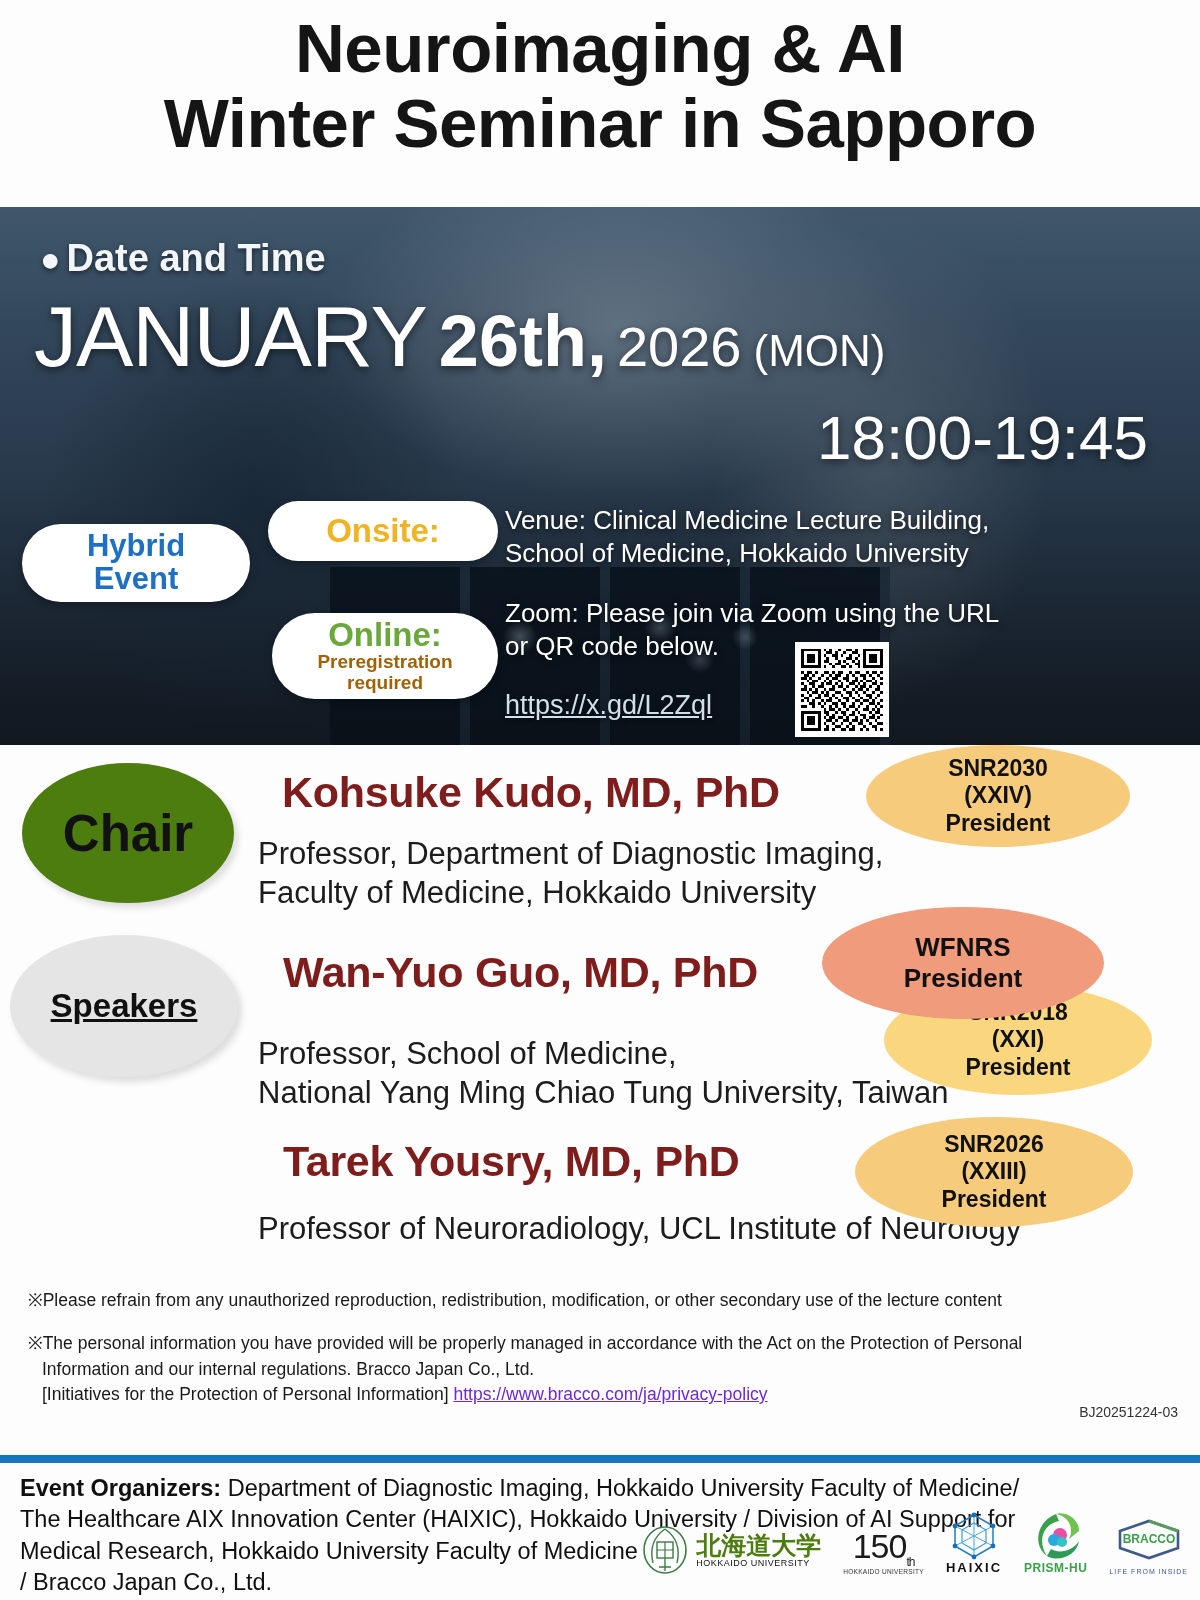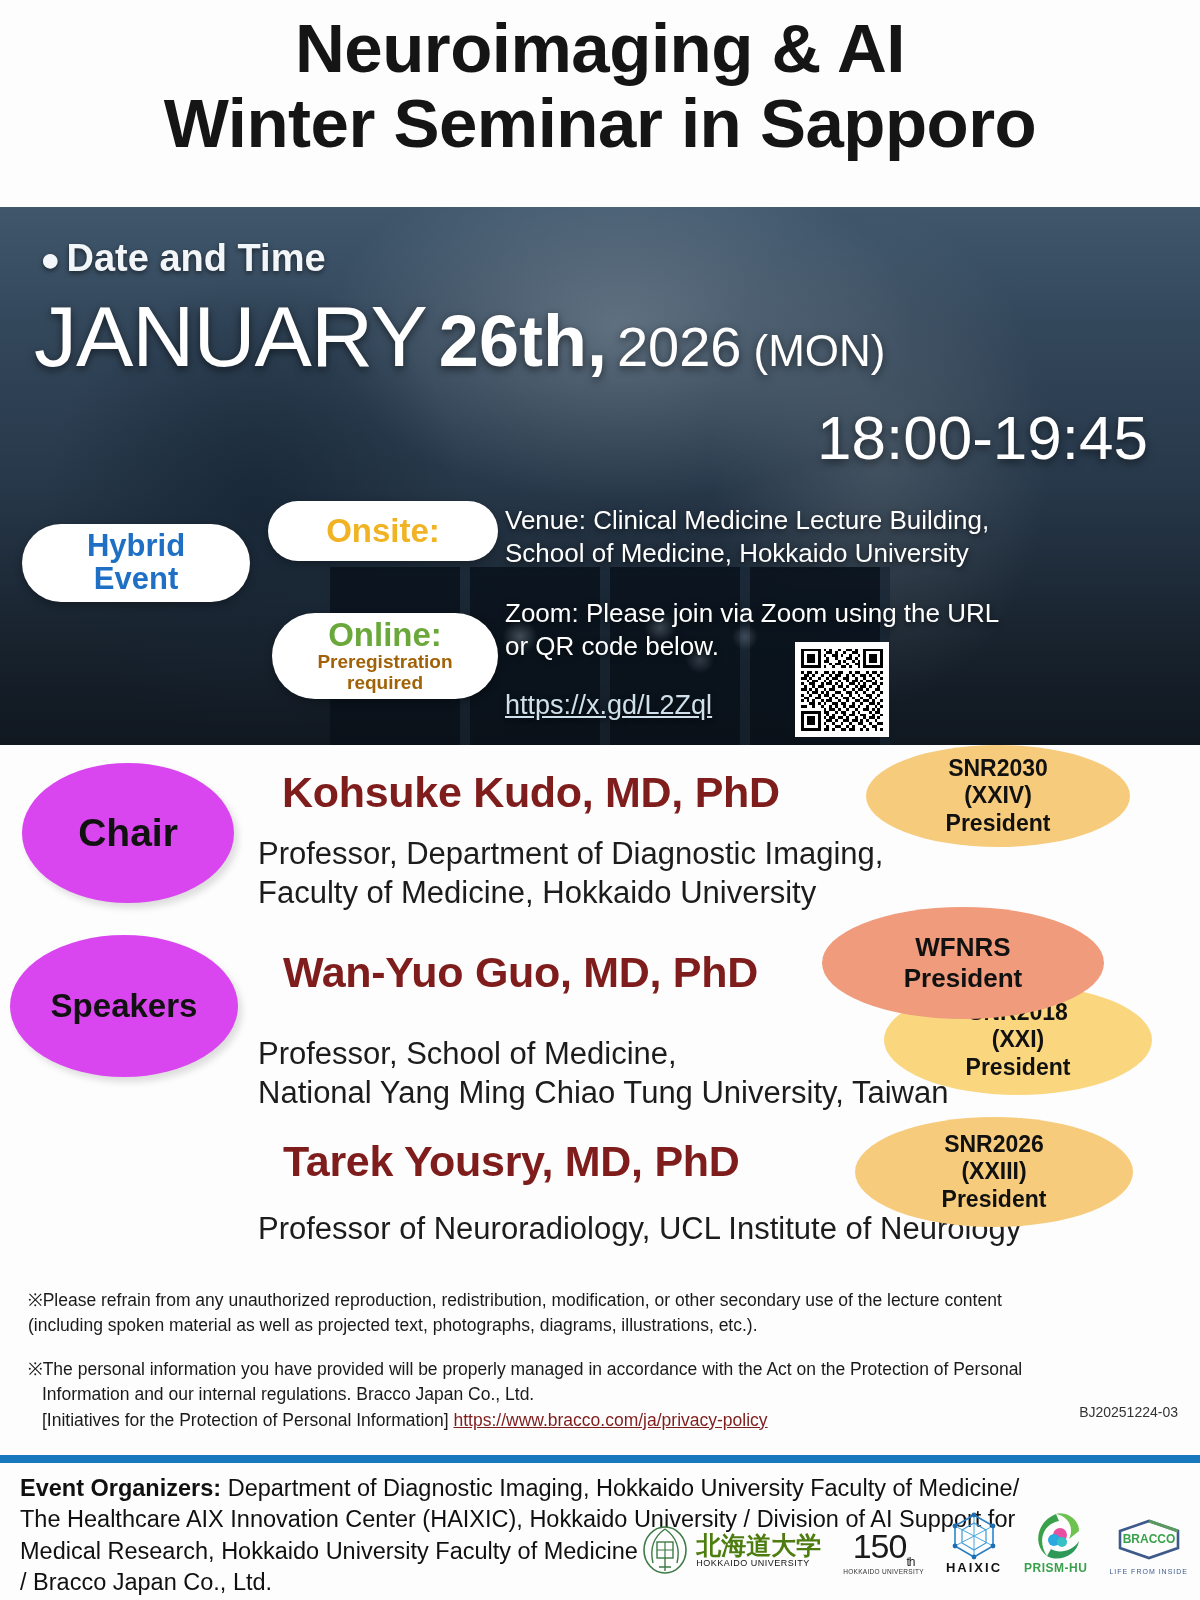--- a/index.html
+++ b/index.html
@@ -141,27 +141,28 @@
   .ellipse{
     position:absolute;
     display:flex; align-items:center; justify-content:center;
     text-align:center;
     border-radius:50%;
     font-weight:bold;
     color:#111;
   }
   .el-chair{
     left:22px; top:18px; width:212px; height:140px;
-    background:#d946ef; font-size:39px;
+    background:#4d7c0f; font-size:51px;
     box-shadow:4px 5px 7px rgba(0,0,0,.13);
   }
   .el-speakers{
     left:10px; top:190px; width:228px; height:142px;
-    background:#d946ef; font-size:33px;
+    background:#e5e5e5; font-size:33px;
     box-shadow:4px 5px 7px rgba(0,0,0,.13);
+    text-decoration:underline;
   }
 
   .badge{
     position:absolute;
     display:flex; flex-direction:column;
     align-items:center; justify-content:center;
     border-radius:50%;
     font-weight:bold; color:#111;
     line-height:1.18;
     text-align:center;
@@ -186,21 +187,21 @@
   .n-yousry{ left:283px; top:392px; }
   .a-yousry{ left:258px; top:465px; }
 
   
   .notes{
     position:absolute; left:28px; top:1288px; width:1140px;
     font-size:17.5px; color:#1a1a1a; line-height:1.45;
   }
   .notes p{ margin-bottom:18px; }
   .notes .indent{ padding-left:14px; display:block; }
-  .priv-link{ color:#7f1d1d; text-decoration:underline; }
+  .priv-link{ color:#6d28d9; text-decoration:underline; }
   .doc-code{
     position:absolute; right:22px; top:1404px;
     font-size:14px; color:#333;
   }
 
   
   .divider{
     position:absolute; left:0; top:1455px; width:1200px; height:8px;
     background:#1878BE;
   }
@@ -566,21 +567,20 @@
   <div class="badge bd-snr2026">
     <span class="ln">SNR2026</span>
     <span class="ln">(XXIII)</span>
     <span class="ln">President</span>
   </div>
 </div>
 
 <div class="notes">
   <p>
     <span>※Please refrain from any unauthorized reproduction, redistribution, modification, or other secondary use of the  lecture content</span><br>
-    <span>(including spoken material as well as projected text, photographs, diagrams, illustrations, etc.).</span>
   </p>
   <p>
     <span>※The personal information you have provided will be properly managed in accordance with the Act on the Protection of Personal</span><br>
     <span class="indent">Information and our internal regulations. Bracco Japan Co., Ltd.</span>
     <span class="indent">
       <span>[Initiatives for the Protection of Personal Information]</span>
       <span class="priv-link">https://www.bracco.com/ja/privacy-policy</span>
     </span>
   </p>
 </div>

